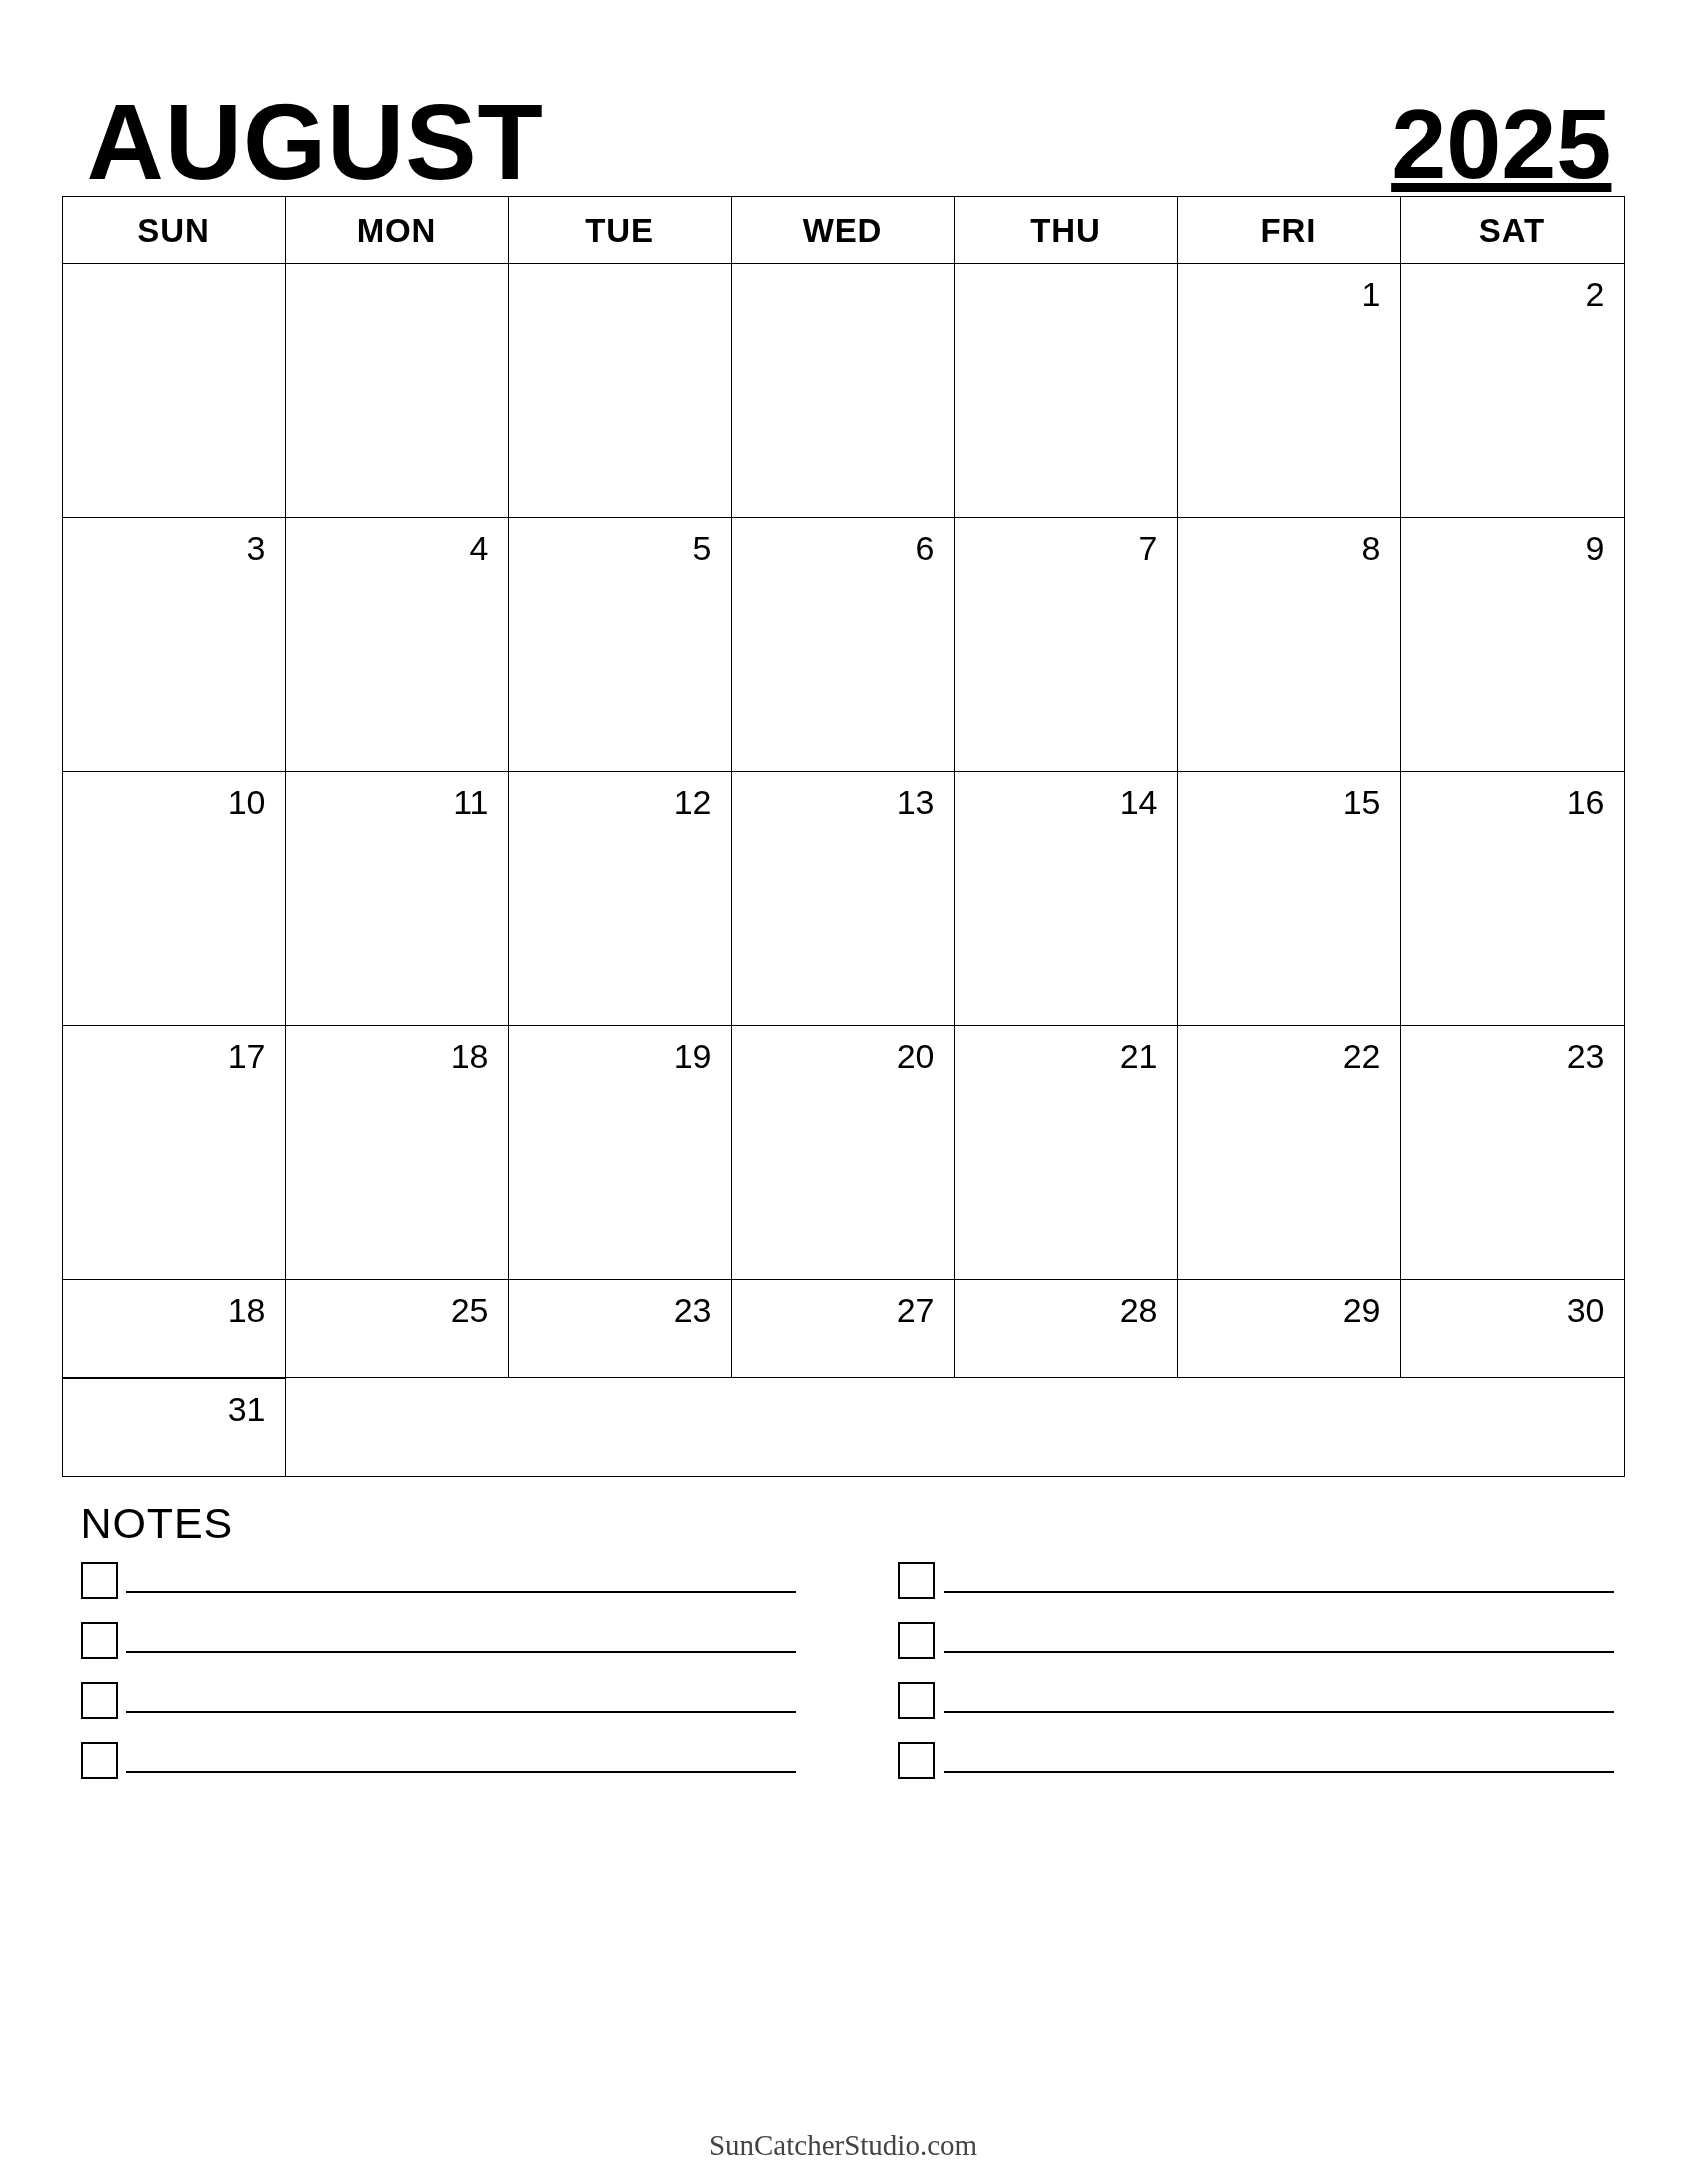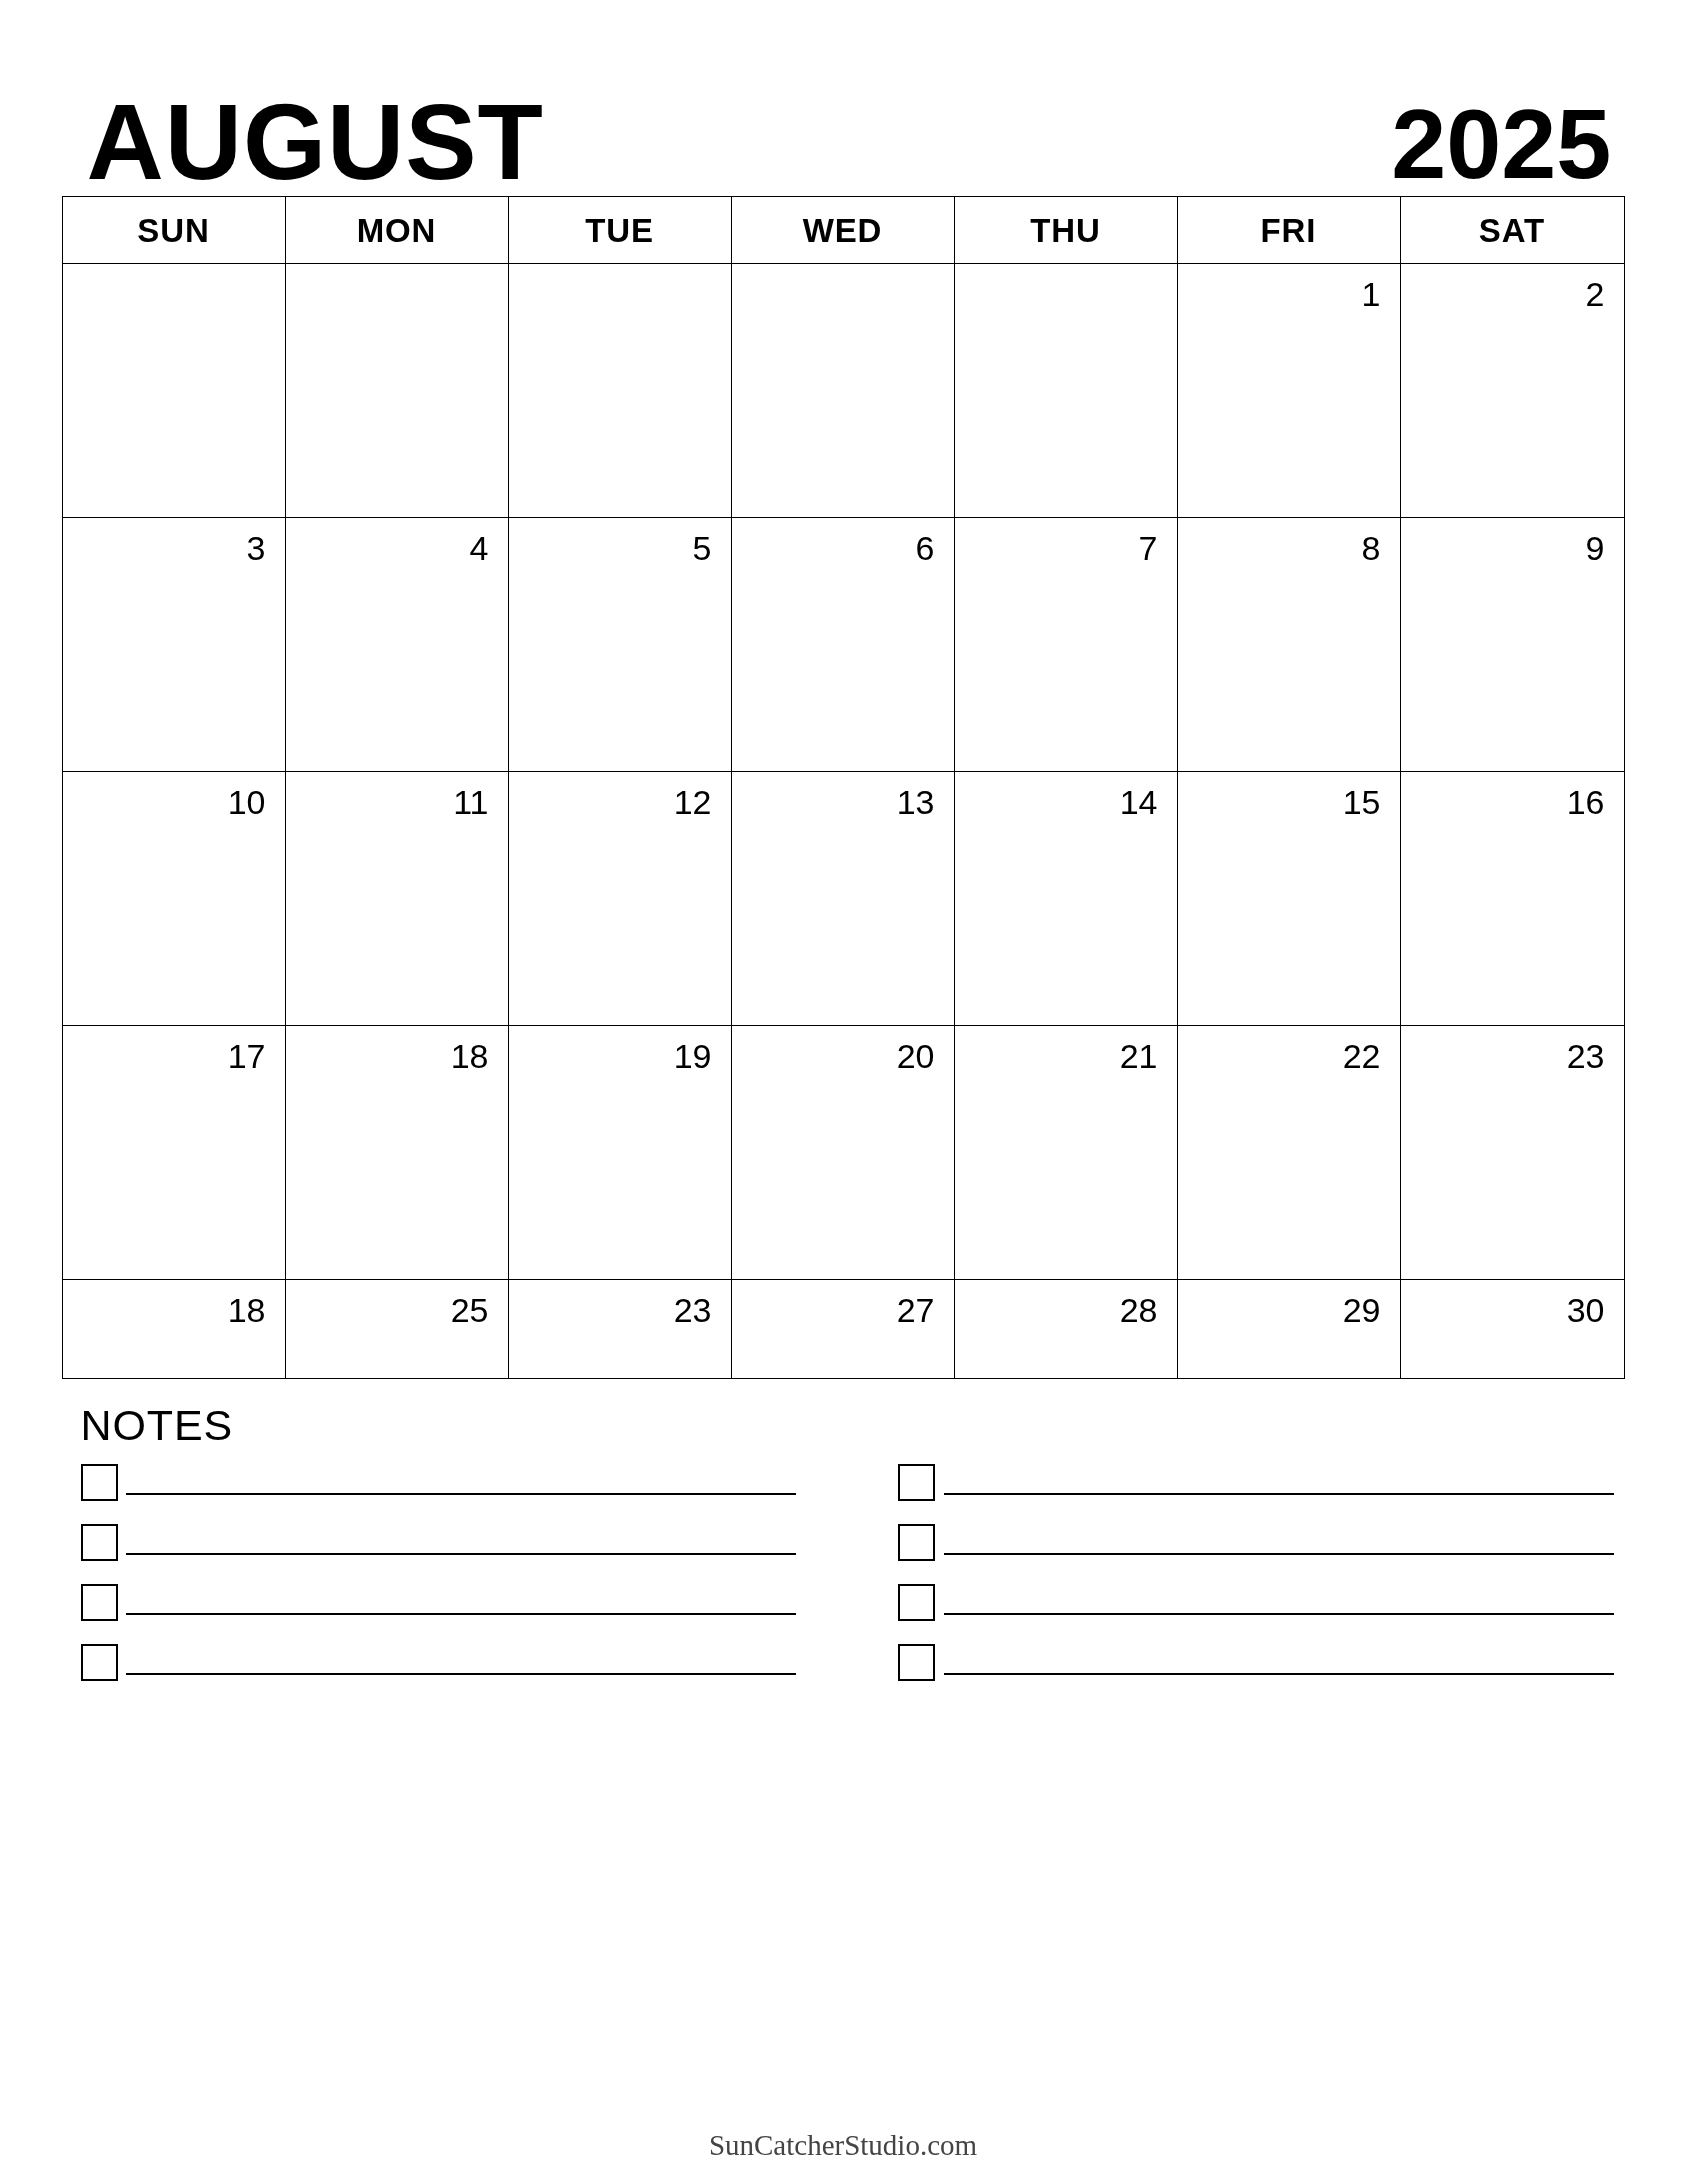--- a/index.html
+++ b/index.html
@@ -37,20 +37,21 @@
     letter-spacing: 0.9px;
     line-height: 1;
     white-space: nowrap;
   }
   .year-name {
     font-size: 99px;
     font-weight: bold;
     line-height: 1;
     white-space: nowrap;
     padding-bottom: 3.4px;
+    text-decoration: underline;
   }
 
   
   .calendar {
     border: 1.7px solid #000;
     border-top: 1.7px solid #000;
     width: 1563px;
     margin: 0 auto;
   }
   .weekdays {
@@ -219,20 +220,29 @@
     <div class="week short">
       <div class="day-cell">18</div>
       <div class="day-cell">25</div>
       <div class="day-cell">23</div>
       <div class="day-cell">27</div>
       <div class="day-cell">28</div>
       <div class="day-cell">29</div>
       <div class="day-cell">30</div>
     </div>
 
+    <div class="week split">
+      <div class="day-cell">31</div>
+      <div class="day-cell hidden-cell"></div>
+      <div class="day-cell hidden-cell"></div>
+      <div class="day-cell hidden-cell"></div>
+      <div class="day-cell hidden-cell"></div>
+      <div class="day-cell hidden-cell"></div>
+      <div class="day-cell hidden-cell"></div>
+    </div>
 
   </div>
 
   <div class="notes-section">
     <div class="notes-title">NOTES</div>
     <div class="notes-cols">
 
       <div class="note-col">
         <div class="note-line">
           <div class="note-box"></div>

